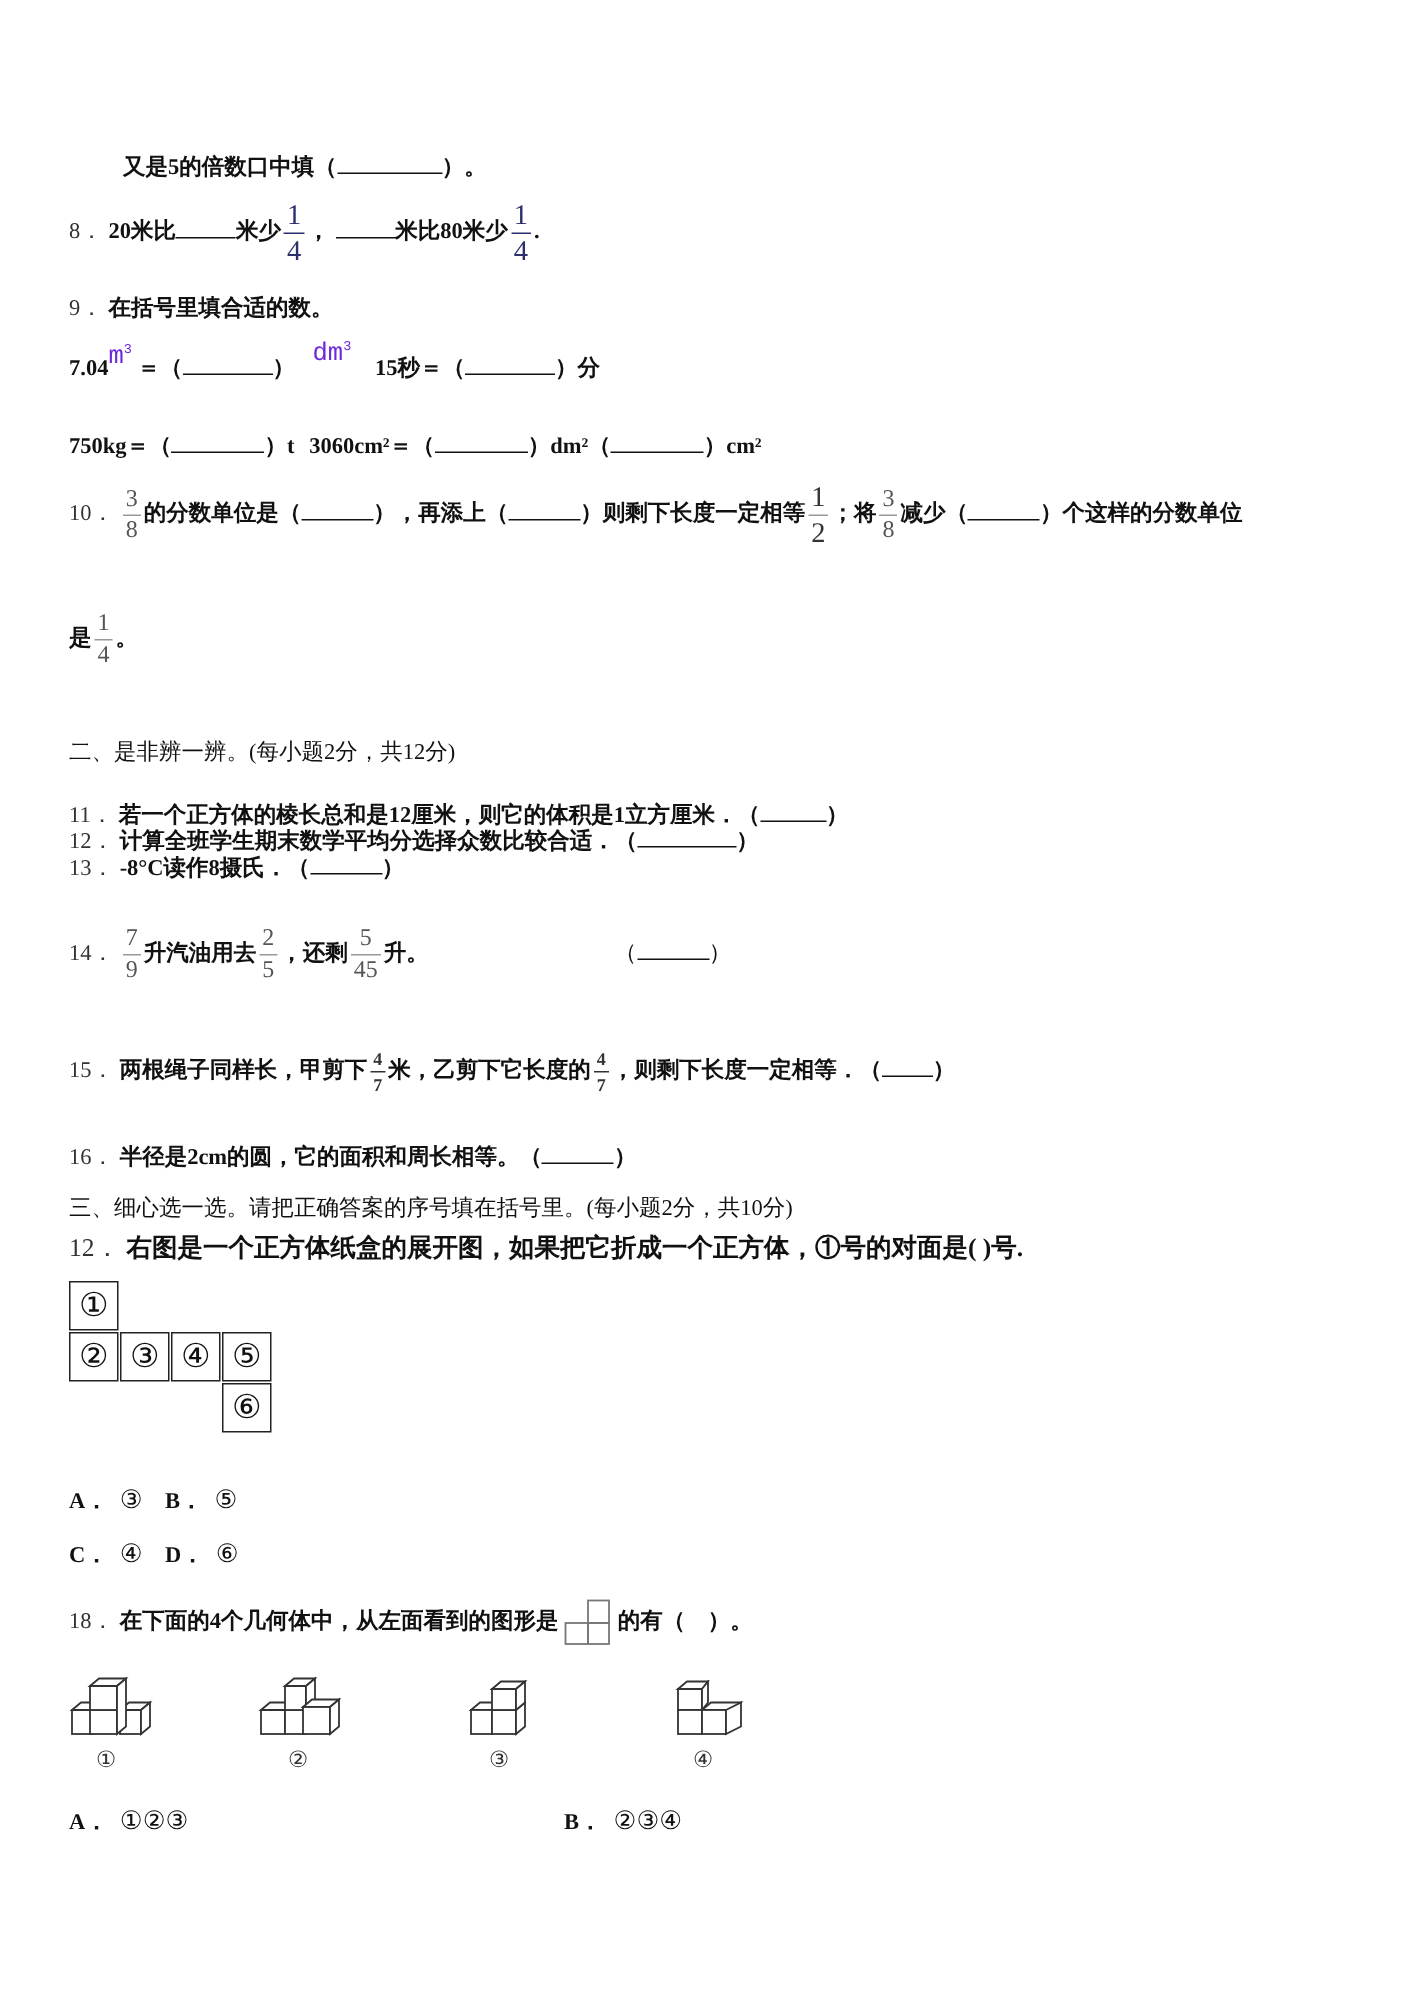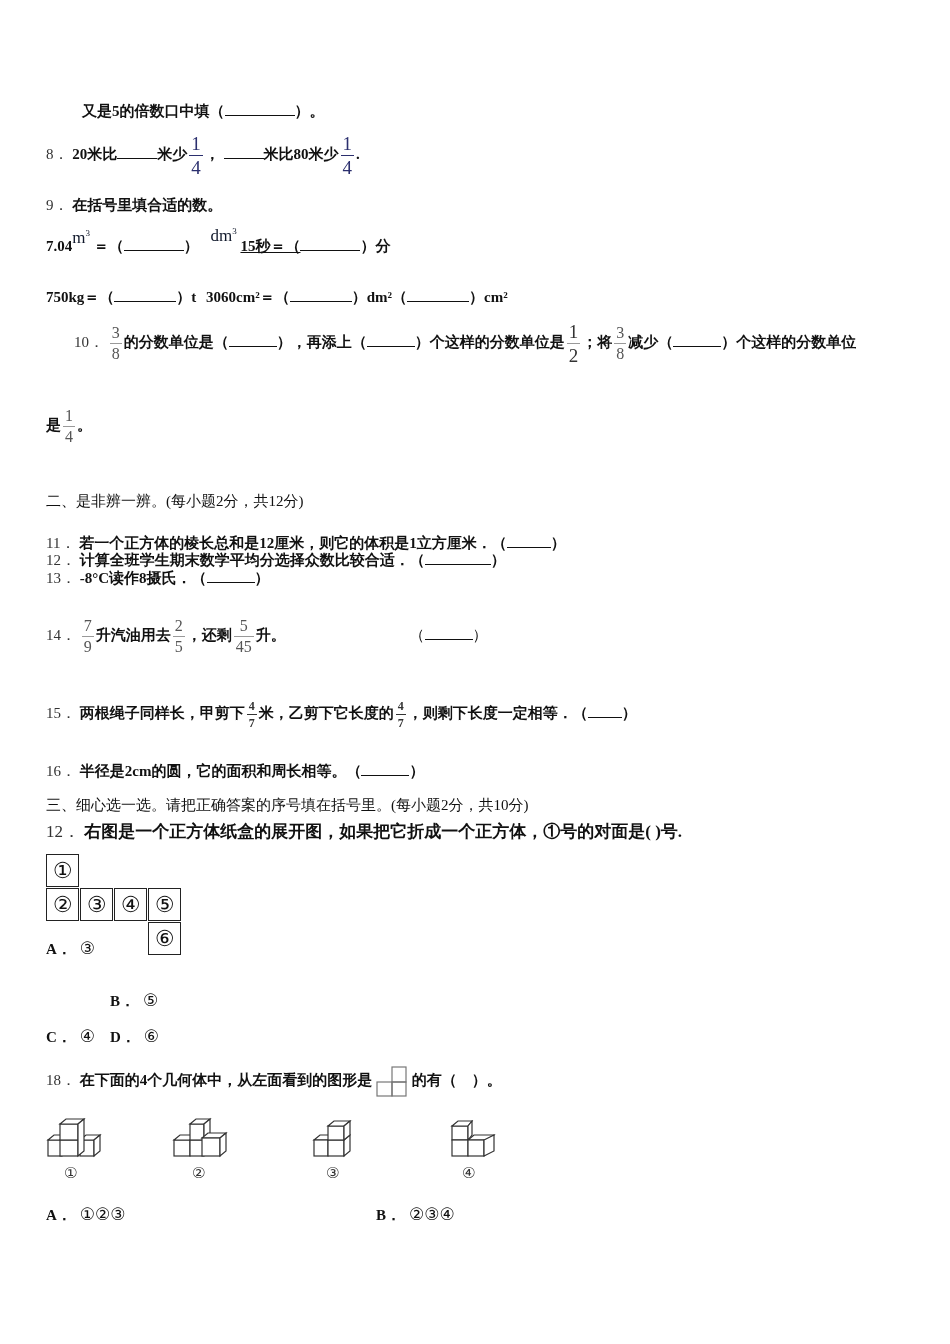--- a/index.html
+++ b/index.html
@@ -12,21 +12,21 @@
   .qn { font-weight: normal; color: #333; font-family: "Liberation Serif", serif; }
   .blank { display: inline-block; border-bottom: 1.2px solid #111; height: 13px; vertical-align: baseline; }
   .frac { display: inline-flex; flex-direction: column; align-items: center; vertical-align: middle; font-weight: normal; color: #555; font-family: "Liberation Serif", serif; line-height: 1; margin: 0 2px; }
   .frac .num { font-size: 16px; padding: 0 2px 2px 2px; }
   .frac .den { font-size: 16px; padding: 2px 2px 0 2px; border-top: 1px solid #999; }
   .frac.navy { color: #2b2f6e; font-size: 18px; }
   .frac.navy .num, .frac.navy .den { font-size: 19px; }
   .frac.navy .den { border-top: 1.5px solid #2b2f6e; }
   .frac.small .num, .frac.small .den { font-size: 12px; font-weight: bold; color: #333; }
   .frac.small .den { border-top: 1px solid #333; }
-  .unit-gray { font-weight: normal; color: #0f172a; font-size: 17px; }
+  .unit-gray { font-weight: normal; color: #6d28d9; font-size: 17px; font-family: Liberation Mono, monospace; }
   .sup { font-size: 9px; vertical-align: super; }
   .section { font-weight: normal; font-size: 15px; }
   .q17 { font-size: 17px; font-weight: bold; }
   .net { position: absolute; left: 46px; top: 854px; width: 136px; height: 104px; }
   .net .cell { position: absolute; width: 33px; height: 33px; border: 1.5px solid #222; box-sizing: border-box; display: flex; align-items: center; justify-content: center; font-size: 22px; font-family: "DejaVu Sans", sans-serif; background: #fff; }
   .opt { position: absolute; font-size: 15px; font-weight: bold; white-space: nowrap; }
   .opt .circ { font-family: "DejaVu Sans", sans-serif; font-weight: normal; font-size: 17px; margin-left: 8px; }
   .solid { position: absolute; }
   .solid-label { position: absolute; font-family: "DejaVu Sans", sans-serif; font-size: 15px; color: #333; }
   .inline-shape { display: inline-block; vertical-align: middle; }
@@ -51,33 +51,33 @@
 </div>
 
 <div class="line" style="top:196px;">
   <span class="qn">9．</span>
   <span>在括号里填合适的数。</span>
 </div>
 <div class="line" style="top:236px;">
   <span>7.04</span><span class="unit-gray" style="position:relative;top:-8px;"><span>m</span><span class="sup">3</span></span>
   <span>＝（</span><span class="blank" style="width:60px;"></span><span>）</span>
   <span class="unit-gray" style="position:relative;top:-10px;margin-left:8px;"><span>dm</span><span class="sup">3</span></span>
-  <span style="text-decoration:underline;">15秒＝（</span><span class="blank" style="width:60px;"></span><span>）分</span>
+  <span style="margin-left:12px;">15秒＝（</span><span class="blank" style="width:60px;"></span><span>）分</span>
 </div>
 <div class="line" style="top:288px;">
   <span>750kg＝（</span><span class="blank" style="width:62px;"></span><span>）t</span>
   <span style="margin-left:6px;">3060cm²＝（</span><span class="blank" style="width:62px;"></span><span>）dm²（</span><span class="blank" style="width:62px;"></span><span>）cm²</span>
 </div>
 
-<div class="line" style="top:322px;margin-left:28px;">
+<div class="line" style="top:322px;">
   <span class="qn">10．</span>
   <span class="frac">
       <span class="num">3</span>
       <span class="den">8</span>
-    </span><span>的分数单位是（</span><span class="blank" style="width:48px;"></span><span>），再添上（</span><span class="blank" style="width:48px;"></span><span>）个这样的分数单位是</span><span class="frac" style="color:#333;">
+    </span><span>的分数单位是（</span><span class="blank" style="width:48px;"></span><span>），再添上（</span><span class="blank" style="width:48px;"></span><span>）则剩下长度一定相等</span><span class="frac" style="color:#333;">
       <span class="num" style="font-size:19px;">1</span>
       <span class="den" style="font-size:19px;">2</span>
     </span><span>；将</span><span class="frac">
       <span class="num">3</span>
       <span class="den">8</span>
     </span><span>减少（</span><span class="blank" style="width:48px;"></span><span>）个这样的分数单位</span>
 </div>
 <div class="line" style="top:408px;">
   <span>是</span><span class="frac">
       <span class="num">1</span>
@@ -140,21 +140,21 @@
 
 <div class="net">
   <div class="cell" style="left:0;top:0;">①</div>
   <div class="cell" style="left:0;top:34px;">②</div>
   <div class="cell" style="left:34px;top:34px;">③</div>
   <div class="cell" style="left:68px;top:34px;">④</div>
   <div class="cell" style="left:102px;top:34px;">⑤</div>
   <div class="cell" style="left:102px;top:68px;">⑥</div>
 </div>
 
-<div class="opt" style="left:46px;top:938px;"><span>A．</span><span class="circ">③</span></div>
+<div class="opt" style="left:46px;top:990px;"><span>A．</span><span class="circ">③</span></div>
 <div class="opt" style="left:110px;top:990px;"><span>B．</span><span class="circ">⑤</span></div>
 <div class="opt" style="left:46px;top:1026px;"><span>C．</span><span class="circ">④</span></div>
 <div class="opt" style="left:110px;top:1026px;"><span>D．</span><span class="circ">⑥</span></div>
 
 <div class="line" style="top:1066px;">
   <span class="qn">18．</span>
   <span>在下面的4个几何体中，从左面看到的图形是</span>
   <svg class="inline-shape" width="32" height="32" viewBox="0 0 32 32">
     <rect x="16" y="1" width="14" height="15" fill="none" stroke="#777" stroke-width="1.2"></rect>
     <rect x="1" y="16" width="15" height="14" fill="none" stroke="#777" stroke-width="1.2"></rect>

